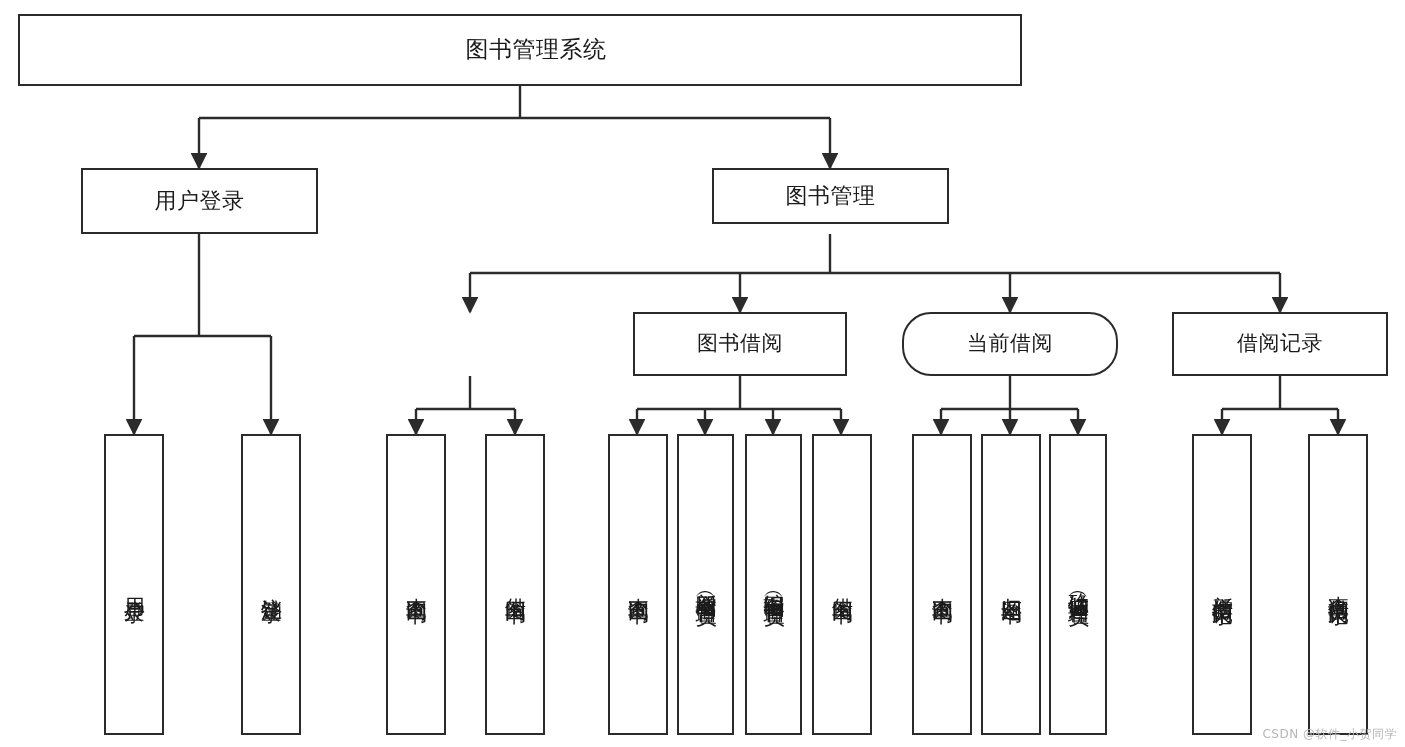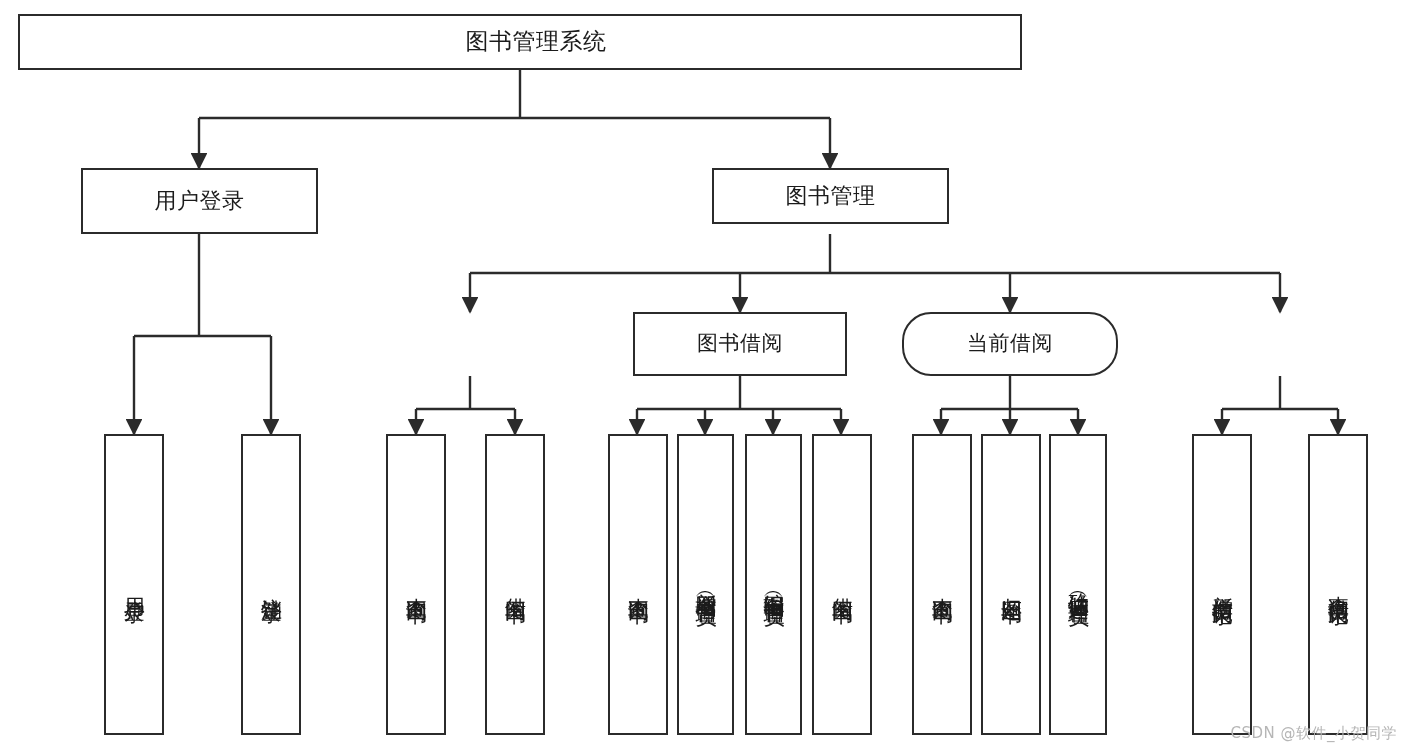--- a/index.html
+++ b/index.html
@@ -67,21 +67,21 @@
     white-space: nowrap;
   }
   .node.leaf.mid .node-label { margin-top: 86px; }
   .node.leaf.tall .node-label { margin-top: 2px; }
 
   
   #watermark {
     position: absolute;
     right: 8px;
     bottom: 4px;
-    font-size: 15px;
+    font-size: 12px;
     color: #b6b6b6;
     letter-spacing: 0.5px;
     white-space: nowrap;
     user-select: none;
   }
 </style>
 </head>
 <body>
 
 <div id="diagram-root">
@@ -132,41 +132,44 @@
       <path d="M 1010 409 L 1010 434" marker-end="url(#arrow)"></path>
       <path d="M 1078 409 L 1078 434" marker-end="url(#arrow)"></path>
 
       <path d="M 1280 376 L 1280 409"></path>
       <path d="M 1222 409 L 1338 409"></path>
       <path d="M 1222 409 L 1222 434" marker-end="url(#arrow)"></path>
       <path d="M 1338 409 L 1338 434" marker-end="url(#arrow)"></path>
     </g>
   </svg>
 
-  <div class="node root" style="left:18px; top:14px; width:1004px; height:56px;padding-left:32px;">
+  <div class="node root" style="left:18px; top:14px; width:1004px; height:72px;padding-left:32px;">
     <span class="node-label">图书管理系统</span>
   </div>
 
   <div class="node level1" style="left:81px; top:168px; width:237px; height:66px;">
     <span class="node-label">用户登录</span>
   </div>
 
   <div class="node level1" style="left:712px; top:168px; width:237px; height:56px;">
     <span class="node-label">图书管理</span>
   </div>
 
 
   <div class="node level2" style="left:633px; top:312px; width:214px; height:64px;">
     <span class="node-label">图书借阅</span>
   </div>
 
   <div class="node level2" style="left:902px; top:312px; width:216px; height:64px;border-radius:29px;">
     <span class="node-label">当前借阅</span>
   </div>
 
+  <div class="node level2" style="left:1172px; top:312px; width:216px; height:64px;">
+    <span class="node-label">借阅记录</span>
+  </div>
 
   <div class="node leaf mid" style="left:104px; top:434px; width:60px; height:301px;">
     <span class="node-label" style="margin-top: 137px;">用户登录</span>
   </div>
 
   <div class="node leaf mid" style="left:241px; top:434px; width:60px; height:301px;">
     <span class="node-label" style="margin-top: 137px;">注销登录</span>
   </div>
 
   <div class="node leaf mid" style="left:386px; top:434px; width:60px; height:301px;">

